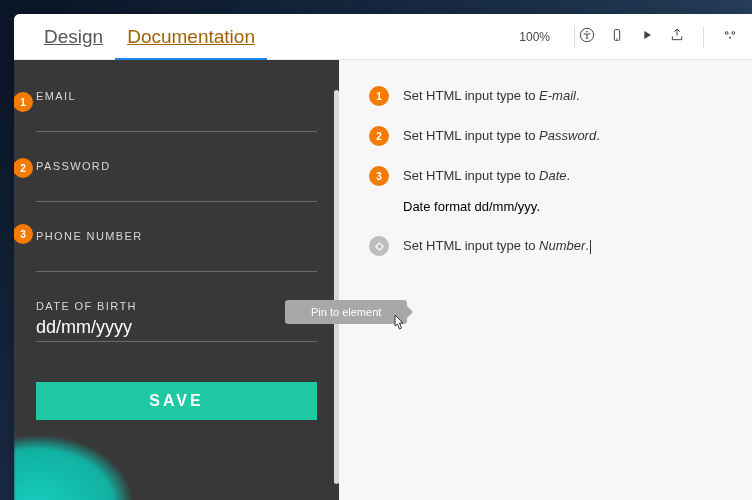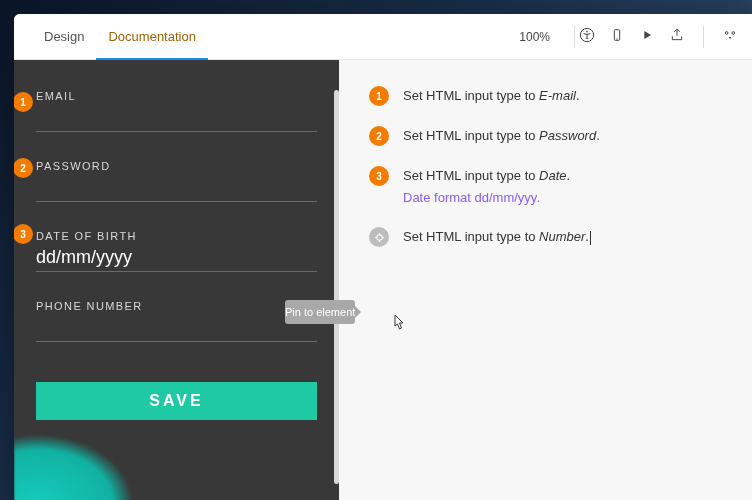--- a/index.html
+++ b/index.html
@@ -2,21 +2,21 @@
 <html><head>
 <meta charset="utf-8">
 <style>
 * { box-sizing: border-box; margin: 0; padding: 0; }
 html, body { width: 752px; height: 500px; overflow: hidden; font-family: -apple-system, BlinkMacSystemFont, "Segoe UI", Helvetica, Arial, sans-serif; }
 body { background: linear-gradient(135deg, #0a1628 0%, #1a2f4a 40%, #2d4866 70%, #4a6585 100%); position: relative; }
 
 .window { position: absolute; left: 14px; top: 14px; right: -4px; bottom: -4px; background: #fff; border-radius: 6px 0 0 0; overflow: hidden; display: flex; flex-direction: column; box-shadow: 0 10px 40px rgba(0,0,0,0.4); }
 
 .topbar { height: 46px; display: flex; align-items: center; padding: 0 18px; border-bottom: 1px solid #e8e8e8; background: #fff; gap: 0; }
-.tab { padding: 0 12px; height: 46px; display: flex; align-items: center; font-size: 13px; color: #555; cursor: pointer; position: relative; }
+.tab { padding: 0 12px; height: 46px; display: flex; align-items: center; font-size: 19px; color: #555; cursor: pointer; position: relative; text-decoration: underline; }
 .tab.active { color: #a16207; }
 .tab.active::after { content: ""; position: absolute; left: 0; right: 0; bottom: 0; height: 2px; background: #1e88f0; }
 .spacer { flex: 1; }
 .zoom { font-size: 12px; color: #444; margin-right: 20px; }
 .tool-icons { display: flex; align-items: center; gap: 14px; }
 .tool-icons svg { width: 16px; height: 16px; stroke: #444; fill: none; stroke-width: 1.5; }
 .divider-v { width: 1px; height: 22px; background: #ddd; margin: 0 4px; }
 
 .content { flex: 1; display: flex; overflow: hidden; position: relative; }
 
@@ -27,24 +27,24 @@
 .input-line::placeholder { color: #fff; }
 .save-btn { width: 100%; height: 38px; background: #1fc9a4; color: #fff; border: none; font-size: 16px; font-weight: 700; letter-spacing: 3px; cursor: pointer; margin-top: 12px; }
 
 .pin { position: absolute; width: 20px; height: 20px; border-radius: 50%; background: #f57c00; color: #fff; font-size: 10px; font-weight: 600; display: flex; align-items: center; justify-content: center; z-index: 5; }
 
 .doc-panel { flex: 1; background: #f7f7f7; padding: 26px 30px; position: relative; }
 .doc-row { display: flex; align-items: flex-start; gap: 14px; margin-bottom: 20px; font-size: 13px; color: #333; line-height: 1.5; }
 .doc-badge { width: 20px; height: 20px; border-radius: 50%; background: #f57c00; color: #fff; font-size: 10px; font-weight: 600; display: flex; align-items: center; justify-content: center; flex-shrink: 0; }
 .doc-badge.gray { background: #bdbdbd; }
 .doc-text em { font-style: italic; }
-.doc-sub { color: #8b5cf6; margin-top: 2px; }
+.doc-sub { color: #000000; margin-top: 11px; }
 .cursor-ind { display: inline-block; width: 1px; height: 14px; background: #333; vertical-align: middle; margin-left: 1px; }
 
-.tooltip { position: absolute; left: 271px; top: 240px; background: #a8a8a8; color: #fff; font-size: 11px; padding: 6px 0; border-radius: 3px; z-index: 20; white-space: nowrap; }
+.tooltip { position: absolute; left: 271px; top: 240px; background: #a8a8a8; color: #fff; font-size: 11px; padding: 6px 26px; border-radius: 3px; z-index: 20; white-space: nowrap; }
 .tooltip::after { content: ""; position: absolute; right: -6px; top: 50%; transform: translateY(-50%); border: 6px solid transparent; border-left-color: #a8a8a8; border-right: none; }
 
 .resize-handle { position: absolute; left: 320px; top: 30px; bottom: 20px; width: 5px; background: #d9d9d9; border-radius: 3px; }
 
 .pointer { position: absolute; left: 376px; top: 254px; z-index: 30; }
 
 .teal-blob { position: absolute; left: 0; bottom: 0; width: 120px; height: 70px; background: radial-gradient(ellipse at 20% 100%, #16d4c4 0%, #0fb8a8 55%, transparent 70%); filter: blur(1px); opacity: 0.95; z-index: 6; }
 </style>
 </head>
 <body>
@@ -91,27 +91,27 @@
         <div class="form-label">EMAIL</div>
         <input class="input-line" style="">
       </div>
 
       <div class="field">
         <div class="form-label">PASSWORD</div>
         <input class="input-line" style="">
       </div>
 
       <div class="field">
-        <div class="form-label">DATE OF BIRTH</div>
-        <input class="input-line" style="font-size: 18px;" placeholder="dd/mm/yyyy">
+        <div class="form-label">PHONE NUMBER</div>
+        <input class="input-line" style="">
       </div>
 
       <div class="field">
-        <div class="form-label">PHONE NUMBER</div>
-        <input class="input-line" style="">
+        <div class="form-label">DATE OF BIRTH</div>
+        <input class="input-line" style="font-size: 18px;" placeholder="dd/mm/yyyy">
       </div>
 
       <button class="save-btn">SAVE</button>
 
       <div class="pin" style="left:-1px; top:32px;">1</div>
       <div class="pin" style="left:-1px; top:98px;">2</div>
       <div class="pin" style="left:-1px; top:164px;">3</div>
 
       <div class="teal-blob"></div>
     </div>

